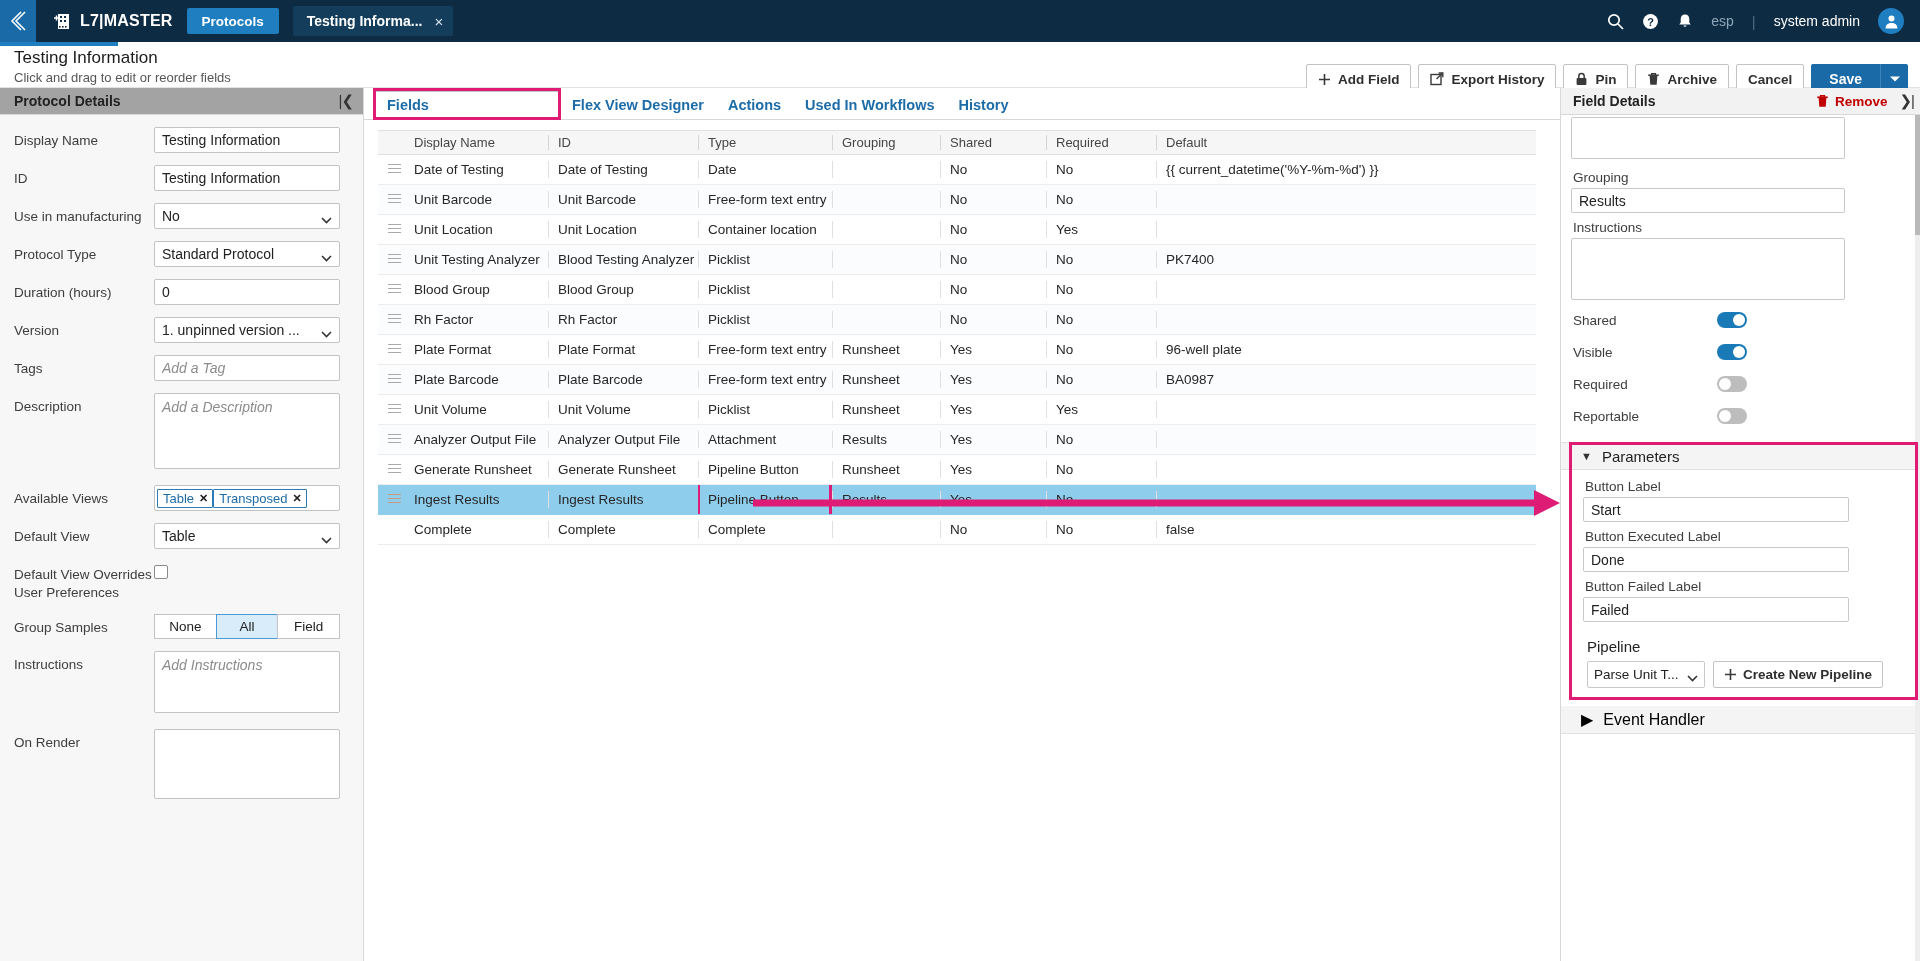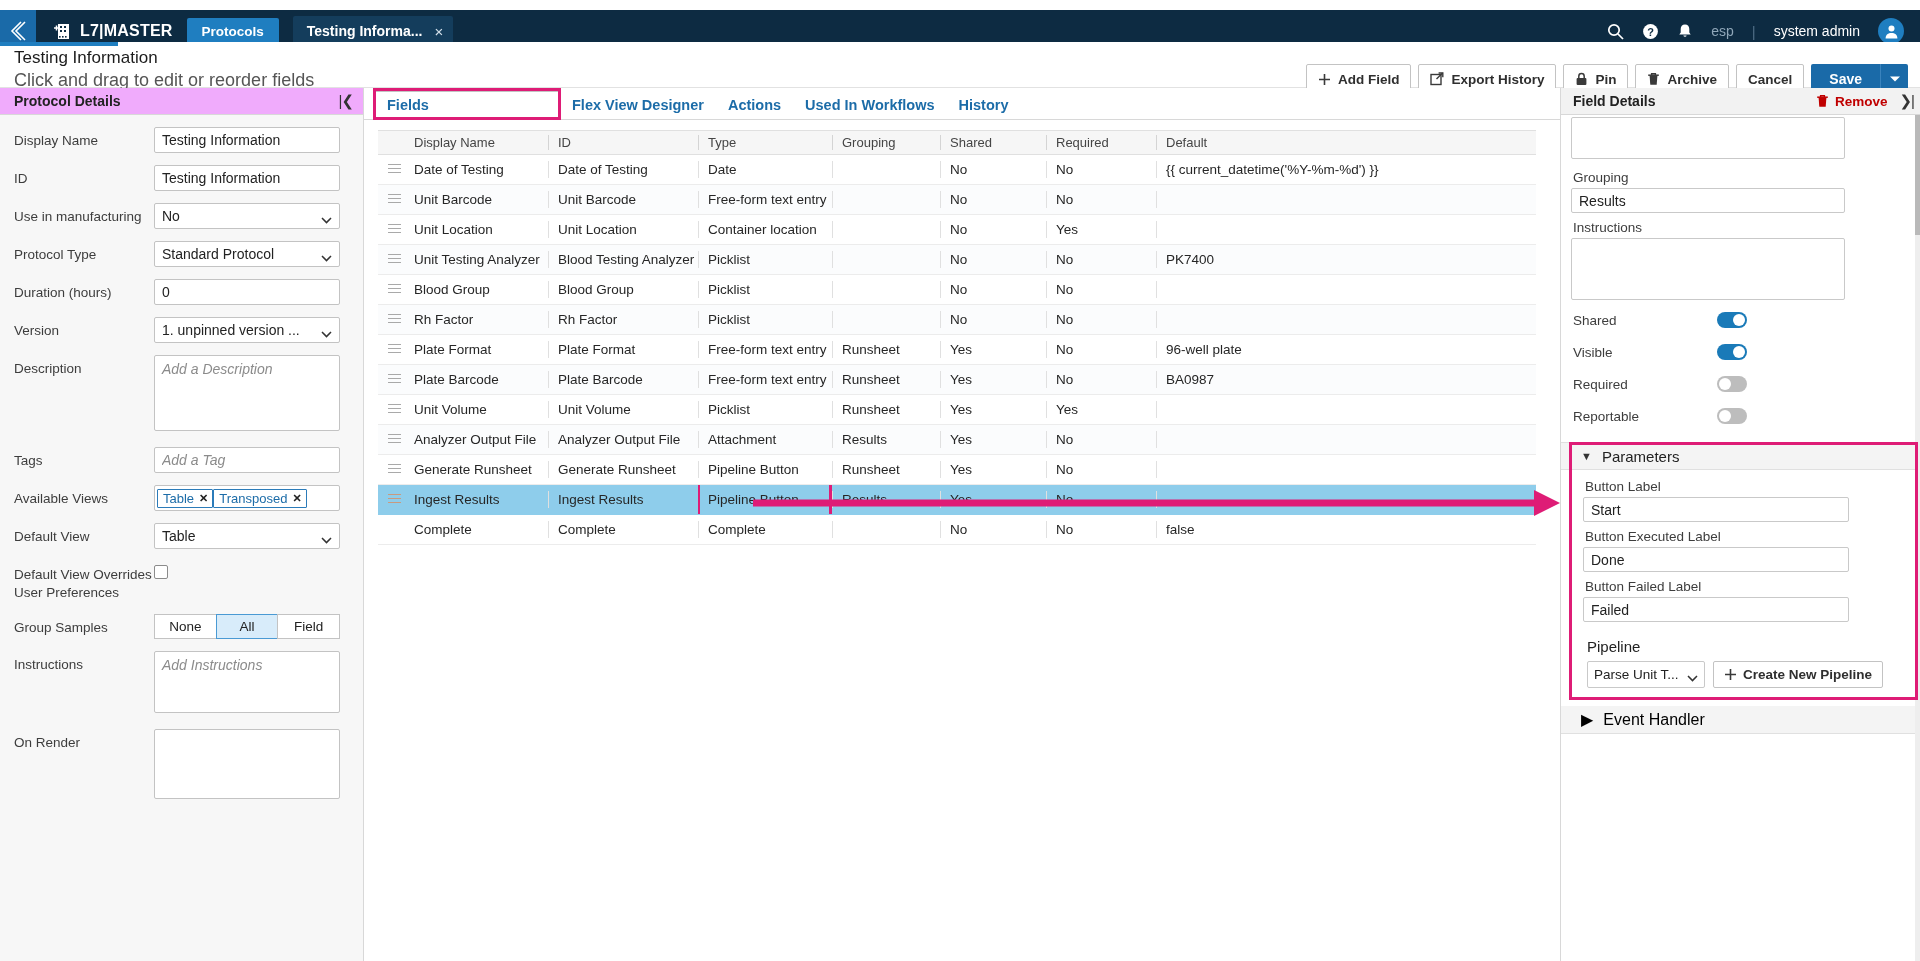--- a/index.html
+++ b/index.html
@@ -6,21 +6,21 @@
   html, body {
     margin: 0; padding: 0;
     width: 1920px; height: 961px;
     font-family: "Liberation Sans", sans-serif;
     background: #ffffff;
     overflow: hidden;
   }
 
   
   .topnav {
-    position: absolute; top: 10px; left: 0; width: 1920px; height: 42px;
+    position: absolute; top: 0; left: 0; width: 1920px; height: 42px;
     background: #0d2b42; display: flex; align-items: center;
   }
   .nav-back {
     width: 36px; height: 42px; background: #1a6aa8;
     display: flex; align-items: center; justify-content: center;
   }
   .nav-back svg { display:block; }
   .app-badge {
     margin-left: 14px; width: 22px; height: 22px;
     display:flex; align-items:center; justify-content:center;
@@ -58,21 +58,21 @@
     position: absolute; top: 42px; left: 0; width: 1920px; height: 46px;
     background: #ffffff; border-bottom: 1px solid #e2e2e2;
   }
   .ph-accent { position:absolute; left:0; top:0; width:118px; height:4px; background:#1f7ec0; }
   .ph-title {
     position: absolute; left: 14px; top: 6px;
     font-size: 17px; color: #1c1c1c;
   }
   .ph-sub {
     position: absolute; left: 14px; top: 28px;
-    font-size: 18px; color: #555555; text-align: center;
+    font-size: 13px; color: #555555; text-align: center;
   }
   .ph-actions {
     position: absolute; right: 12px; top: 22px;
     display: flex; align-items: center; gap: 7px;
   }
   .btn {
     height: 30px; padding: 0 11px; border: 1px solid #c3c3c3; background:#fff;
     font-size: 13.5px; color:#2f2f2f; font-weight: bold;
     display: flex; align-items: center; gap: 7px; border-radius: 2px; cursor:pointer;
     font-family: "Liberation Sans", sans-serif;
@@ -95,21 +95,21 @@
     display: flex;
   }
 
   
   .leftpanel {
     width: 364px; height: 873px; background:#f7f7f7;
     border-right: 1px solid #d8d8d8; position: relative;
     display:flex; flex-direction: column;
   }
   .panel-head {
-    height: 27px; background:#f0abfc; border-bottom:1px solid #d8d8d8;
+    height: 27px; background:#a3a3a3; border-bottom:1px solid #d8d8d8;
     display:flex; align-items:center; padding: 0 10px 0 14px;
   }
   .panel-head .t { font-size: 14px; font-weight: bold; color:#222; }
   .panel-head .collapse { margin-left:auto; color:#333; font-size: 15px; cursor:pointer; letter-spacing:-1px;}
   .lp-body { padding: 12px 12px 0 14px; overflow: hidden; flex: 1; }
   .frow { display:flex; margin-bottom: 12px; }
   .flabel { width: 140px; font-size: 13.5px; color:#3d3d3d; padding-top: 5px; line-height: 1.35; }
   .fctl { flex: 1; }
   .inp {
     width: 186px; height: 26px; border:1px solid #c3c3c3; background:#fff;
@@ -448,27 +448,27 @@
             <div class="selwrap">
           <select class="sel"><option>1. unpinned version ...</option></select>
           <span class="car"><svg width="11" height="7" viewBox="0 0 11 7">
                   <path d="M1 1 L5.5 5.6 L10 1" fill="none" stroke="#333" stroke-width="1.5"></path>
                 </svg></span>
         </div>
           </div>
       </div>
 
       <div class="frow">
+        <div class="flabel">Tags</div>
+        <div class="fctl"><input class="inp" placeholder="Add a Tag" style=""></div>
+      </div>
+
+      <div class="frow">
         <div class="flabel">Description</div>
         <div class="fctl"><textarea class="ta" style="height: 76px;" placeholder="Add a Description"></textarea></div>
-      </div>
-
-      <div class="frow">
-        <div class="flabel">Tags</div>
-        <div class="fctl"><input class="inp" placeholder="Add a Tag" style=""></div>
       </div>
 
       <div class="frow">
         <div class="flabel">Available Views</div>
         <div class="fctl">
             <div class="tagbox">
           <span class="chip">
             <span>Table</span>
             <span class="x">✕</span>
           </span>

